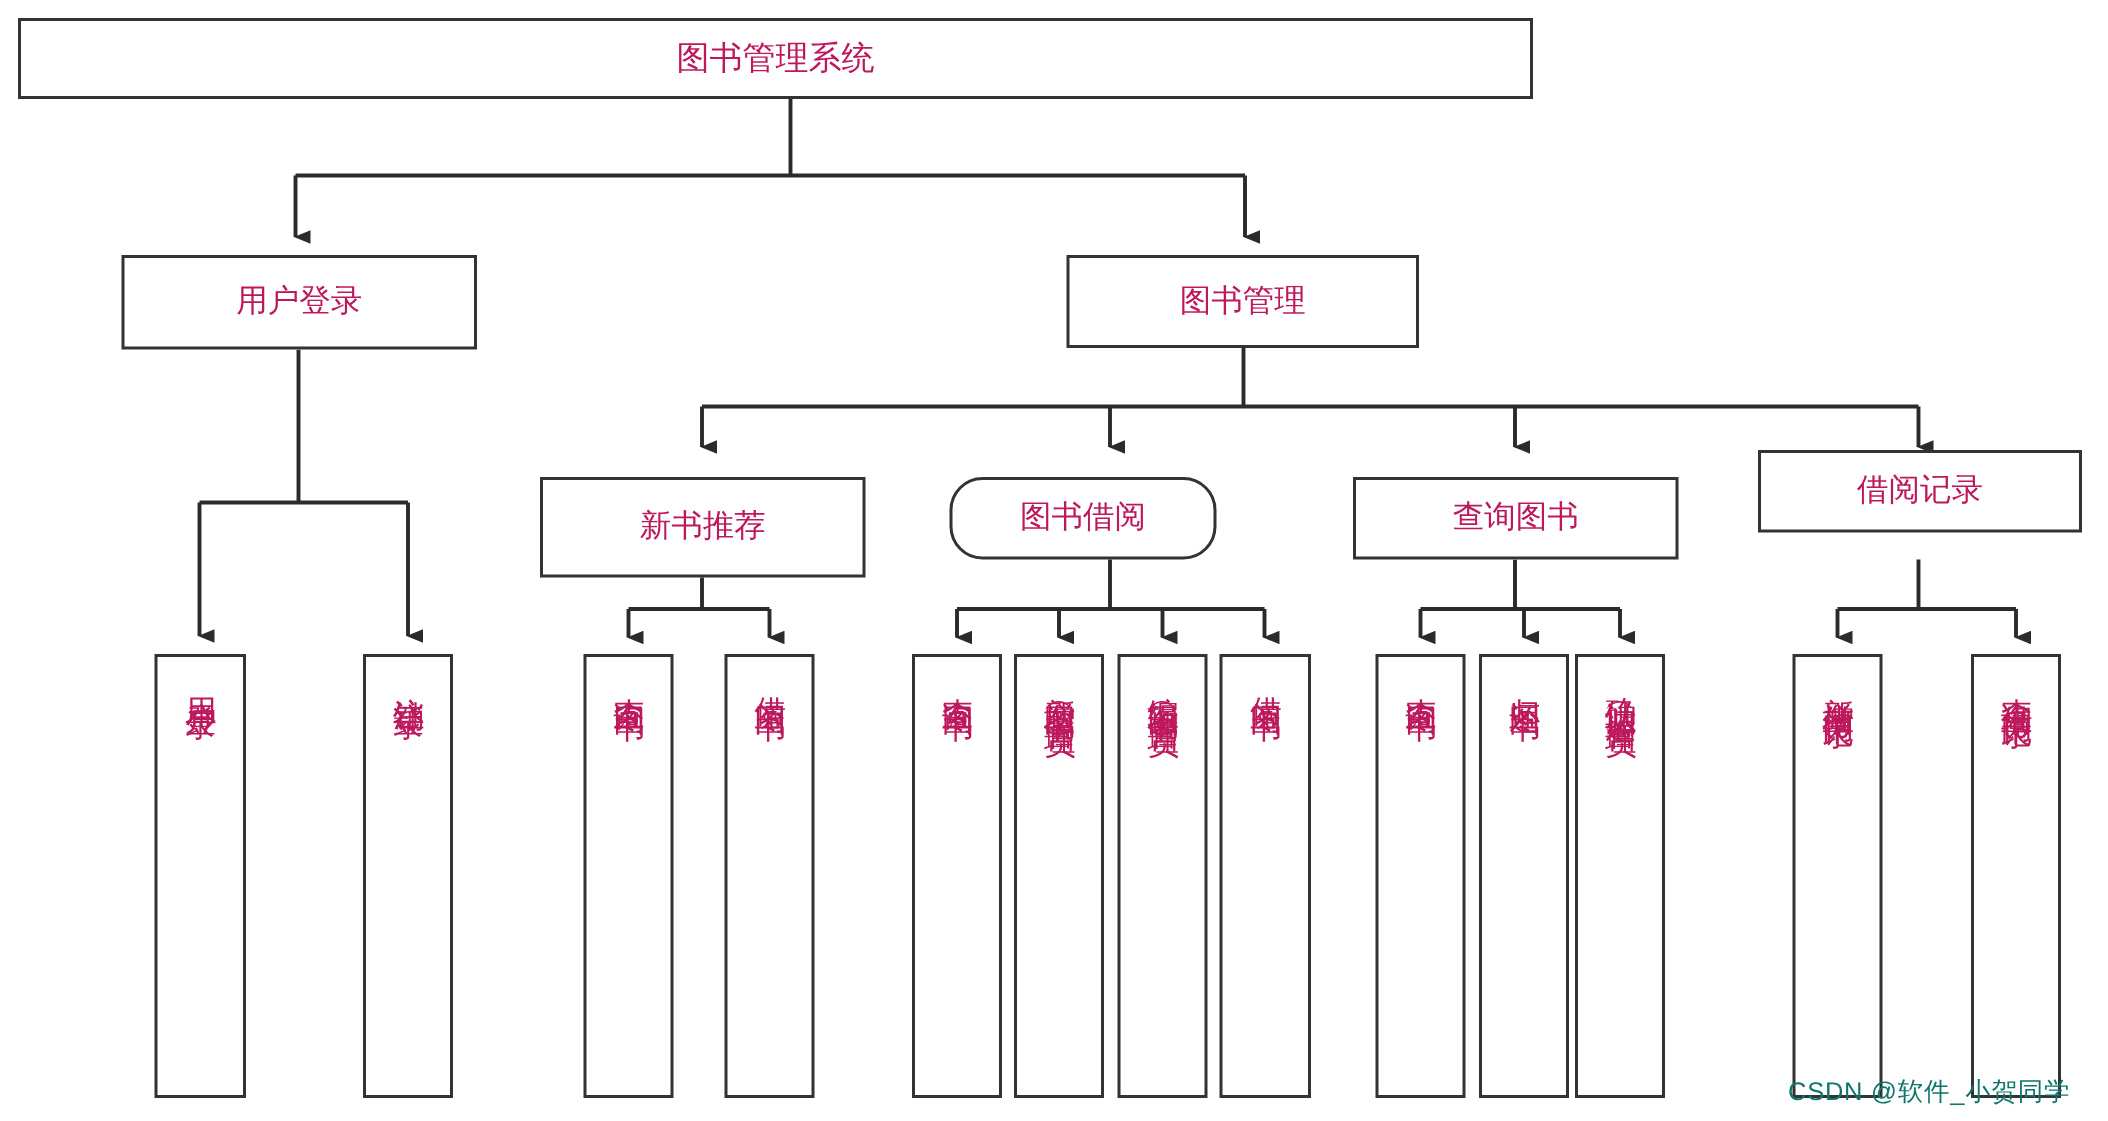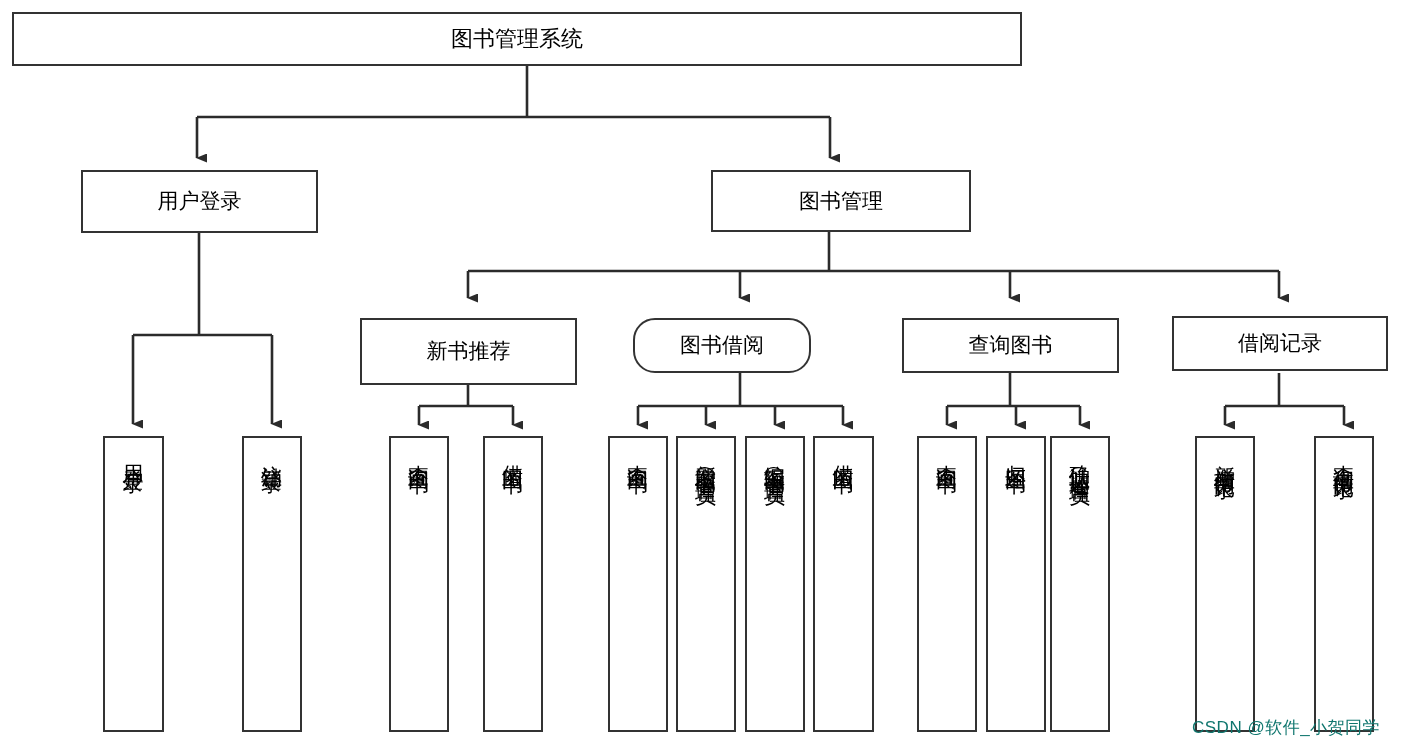--- a/index.html
+++ b/index.html
@@ -27,21 +27,21 @@
     pointer-events: none;
   }
   .node {
     position: absolute;
     box-sizing: border-box;
     border: 2px solid #333333;
     background: #ffffff;
     display: flex;
     align-items: center;
     justify-content: center;
-    color: #000000;
+    color: #be185d;
   }
   .node .label {
     display: block;
     text-align: center;
     line-height: 1.18;
     white-space: nowrap;
   }
   .node.horiz .label {
     font-size: 21px;
   }
@@ -123,34 +123,34 @@
     </g>
   </svg>
 
   <div class="node root horiz" style="left:12px; top:12px; width:1010px; height:54px;">
     <span class="label">图书管理系统</span>
   </div>
 
   <div class="node horiz" style="left:81px; top:170px; width:237px; height:63px;">
     <span class="label">用户登录</span>
   </div>
-  <div class="node horiz" style="left:711px; top:170px; width:260px; height:62px;">
+  <div class="node horiz" style="left:711px; top:170px; width:235px; height:62px;">
     <span class="label">图书管理</span>
   </div>
 
   <div class="node horiz" style="left:360px; top:318px; width:217px; height:67px;">
     <span class="label">新书推荐</span>
   </div>
   <div class="node horiz" style="left:633px; top:318px; width:178px; height:55px;border-radius:22px;">
     <span class="label">图书借阅</span>
   </div>
   <div class="node horiz" style="left:902px; top:318px; width:217px; height:55px;">
     <span class="label">查询图书</span>
   </div>
-  <div class="node horiz" style="left:1172px; top:316px; width:216px; height:55px;">
+  <div class="node horiz" style="left:1172px; top:300px; width:216px; height:55px;">
     <span class="label">借阅记录</span>
   </div>
 
   <div class="node vert" style="left:103px; top:436px; width:61px; height:296px;">
     <span class="label">用户登录</span>
   </div>
   <div class="node vert" style="left:242px; top:436px; width:60px; height:296px;">
     <span class="label">注销登录</span>
   </div>
 

